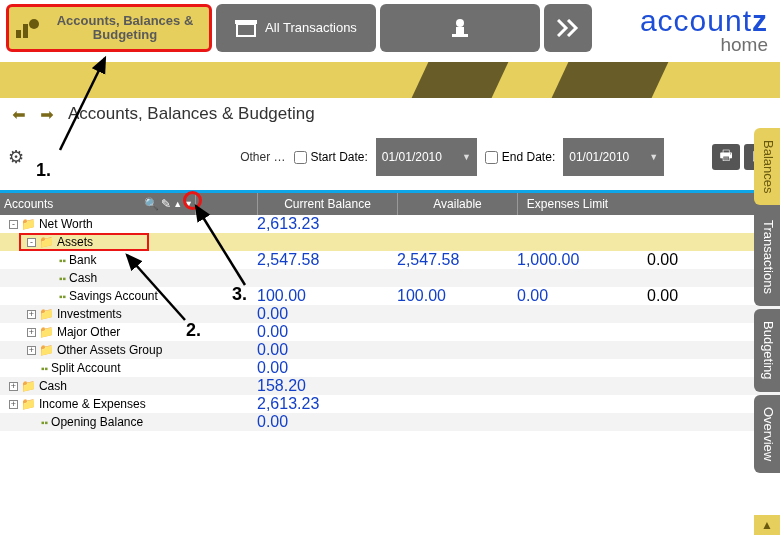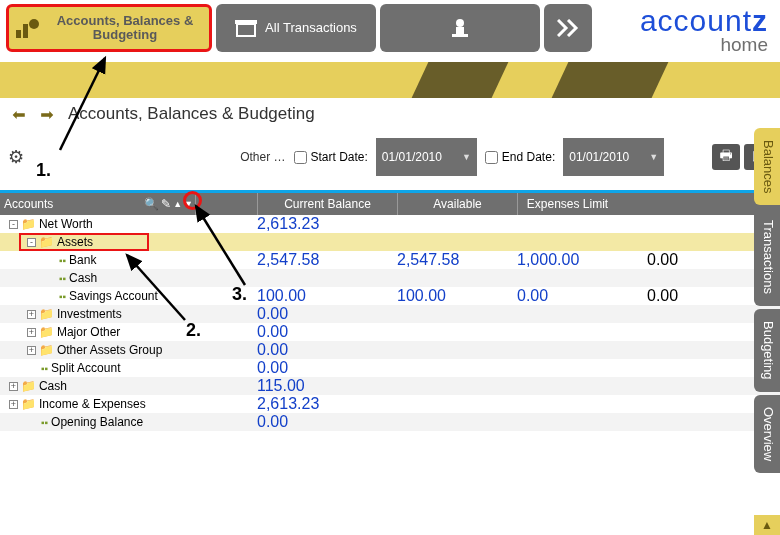--- a/index.html
+++ b/index.html
@@ -302,21 +302,21 @@
         <div class="num c-ol"></div>
       </div>
       <div class="row">
         <div class="tree">
           <span class="pad" style="width: 6px;"></span>
           <span class="exp">+</span>
           <span class="folder">📁</span>
           <span style="position: relative;">Cash</span>
         </div>
         <div class="spacer"></div>
-        <div class="num c-cb">115.00</div>
+        <div class="num c-cb">158.20</div>
         <div class="num c-av"></div>
         <div class="num c-sb"></div>
         <div class="num c-ol"></div>
       </div>
       <div class="row">
         <div class="tree">
           <span class="pad" style="width: 6px;"></span>
           <span class="exp">+</span>
           <span class="folder">📁</span>
           <span style="position: relative;">Income &amp; Expenses</span>

